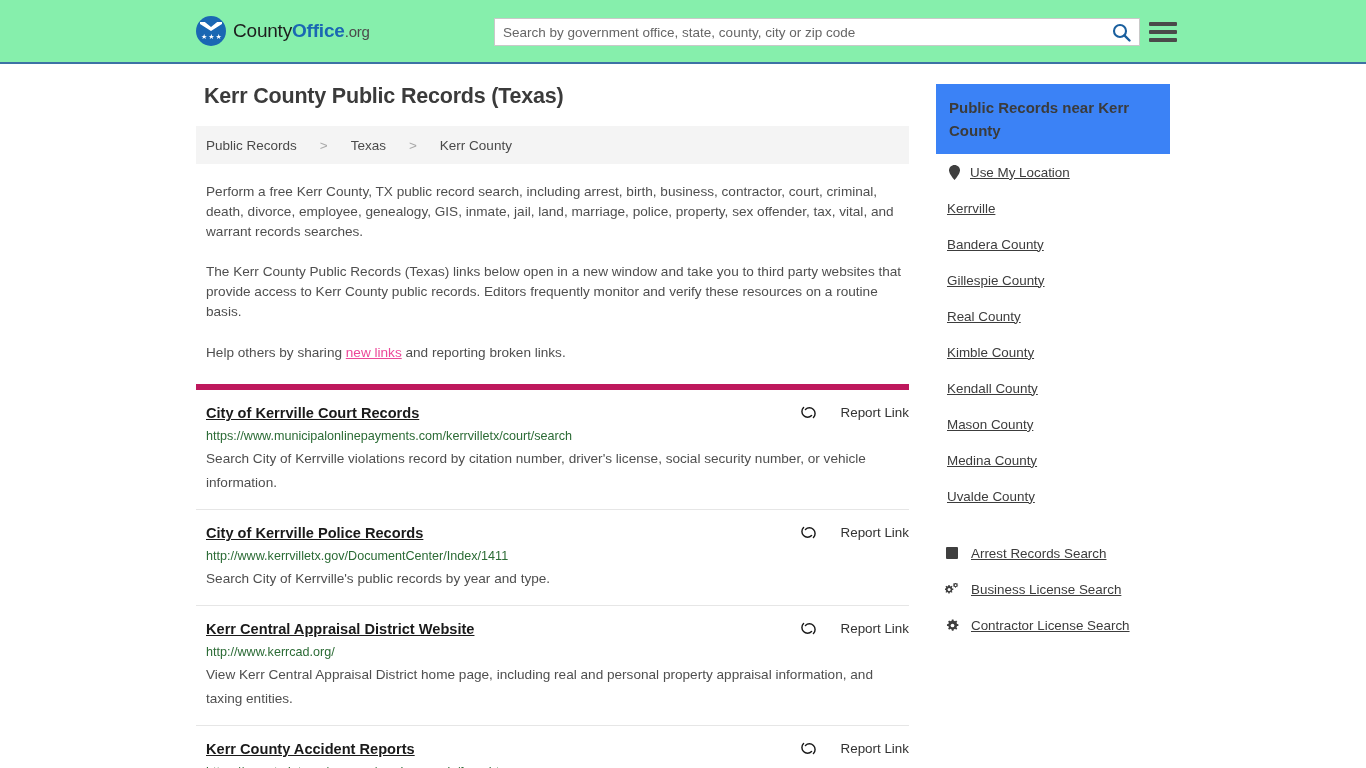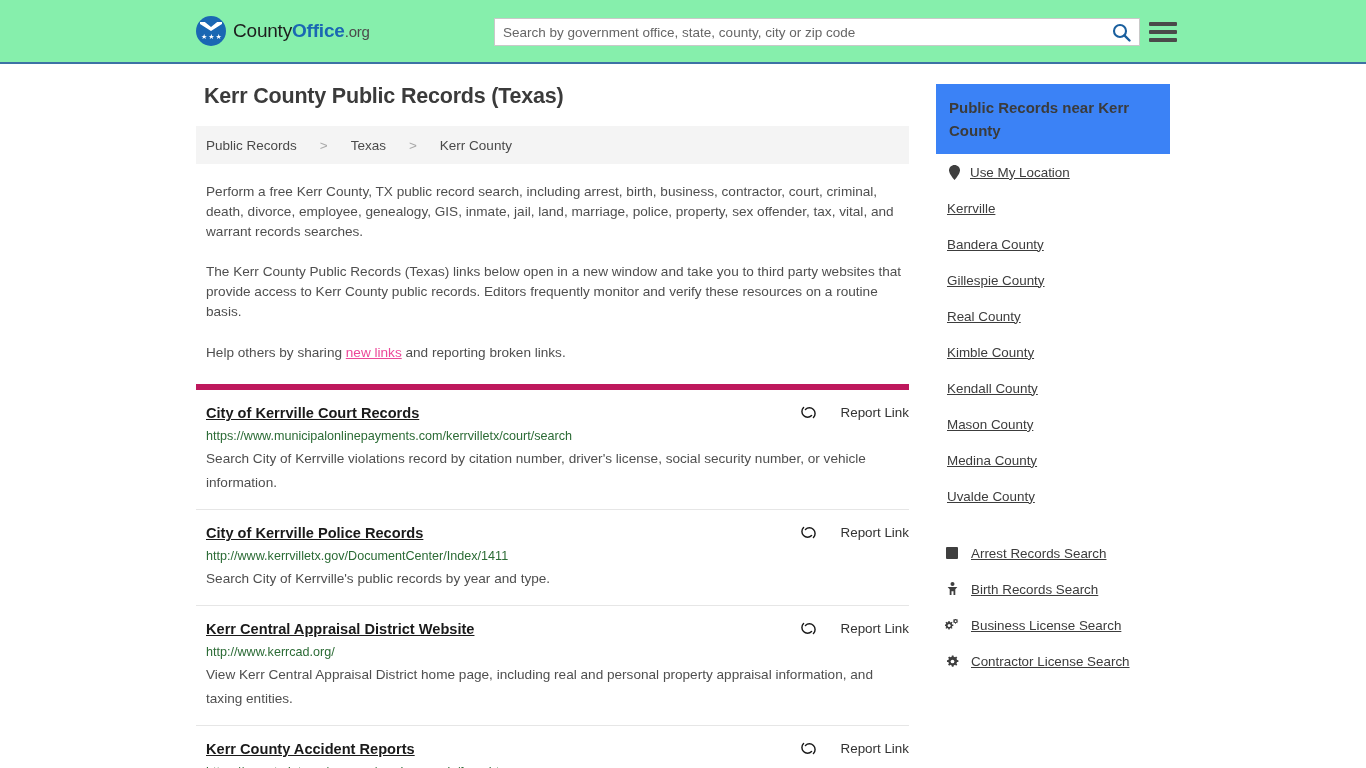--- a/index.html
+++ b/index.html
@@ -391,29 +391,20 @@
         <li>
           <span class="side-icon">
             <svg width="12" height="12" viewBox="0 0 12 12">
                 <rect x="0" y="0" width="12" height="12" rx="1" fill="#3f3f3f"></rect>
               </svg>
           </span>
           <a href="#">Arrest Records Search</a>
         </li>
         <li>
           <span class="side-icon">
-            <svg width="11" height="14" viewBox="0 0 11 14">
-              <circle cx="5.5" cy="2" r="2" fill="#3f3f3f"></circle>
-              <path d="M0.6 5 L10.4 5 L8.3 7.2 L8.3 13 L6.5 13 L6.5 9.2 L4.5 9.2 L4.5 13 L2.7 13 L2.7 7.2 Z" fill="#3f3f3f"></path>
-            </svg>
-          </span>
-          <a href="#">Birth Records Search</a>
-        </li>
-        <li>
-          <span class="side-icon">
             <svg width="14" height="13" viewBox="0 0 14 13">
               <g fill="#3f3f3f">
                 <path d="M4.8 3.0 l1.1 .45 .75-.75 .9 .9 -.75 .75 .45 1.1 1.05 .15 v1.3 l-1.05 .15 -.45 1.1 .75 .75 -.9 .9 -.75-.75 -1.1 .45 -.15 1.05 h-1.3 l-.15-1.05 -1.1-.45 -.75 .75 -.9-.9 .75-.75 -.45-1.1 -1.05-.15 v-1.3 l1.05-.15 .45-1.1 -.75-.75 .9-.9 .75 .75 1.1-.45 .15-1.05 h1.3 z"></path>
                 <circle cx="4.15" cy="6.5" r="1.5" fill="#ffffff"></circle>
                 <path d="M11.0 0.1 l.65 .28 .45-.45 .55 .55 -.45 .45 .28 .65 .62 .1 v.8 l-.62 .1 -.28 .65 .45 .45 -.55 .55 -.45-.45 -.65 .28 -.1 .62 h-.8 l-.1-.62 -.65-.28 -.45 .45 -.55-.55 .45-.45 -.28-.65 -.62-.1 v-.8 l.62-.1 .28-.65 -.45-.45 .55-.55 .45 .45 .65-.28 .1-.62 h.8 z"></path>
                 <circle cx="10.6" cy="2.18" r="0.85" fill="#ffffff"></circle>
               </g>
             </svg>
           </span>
           <a href="#">Business License Search</a>

